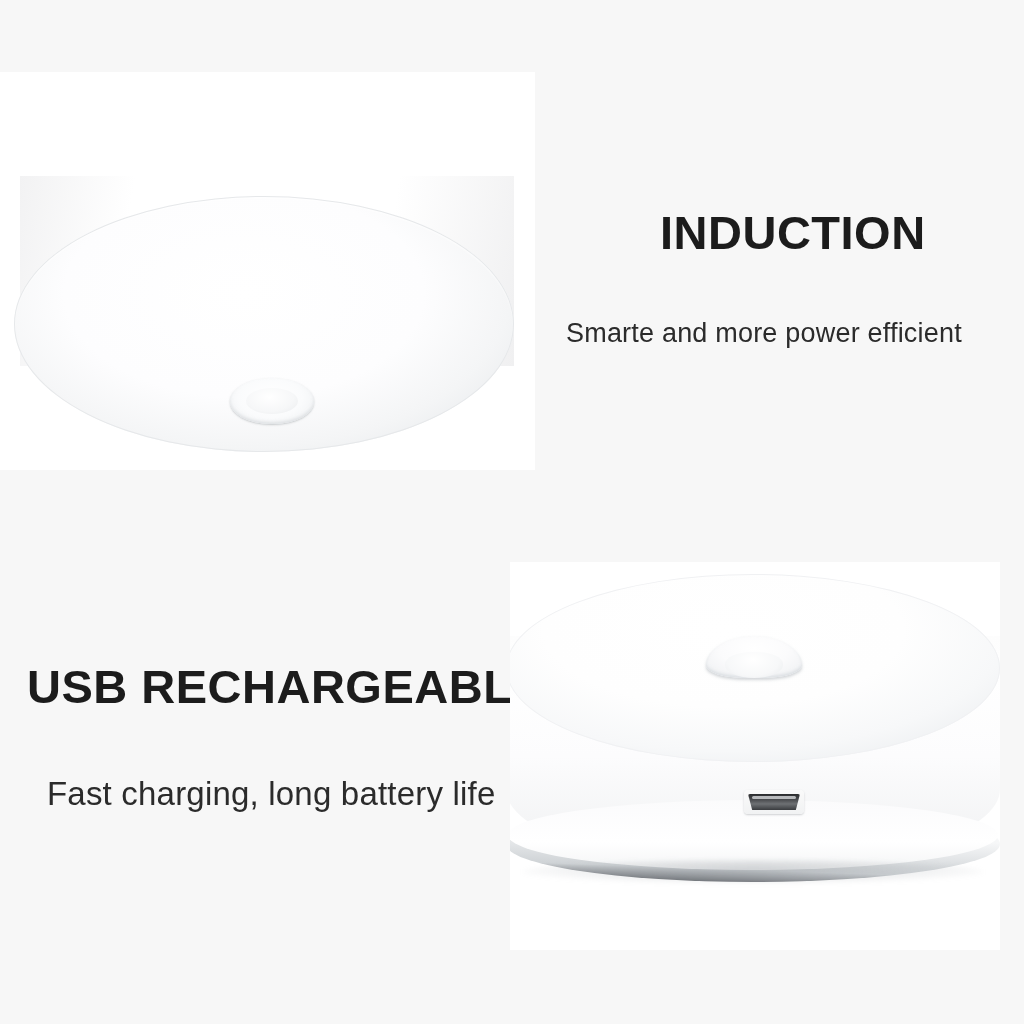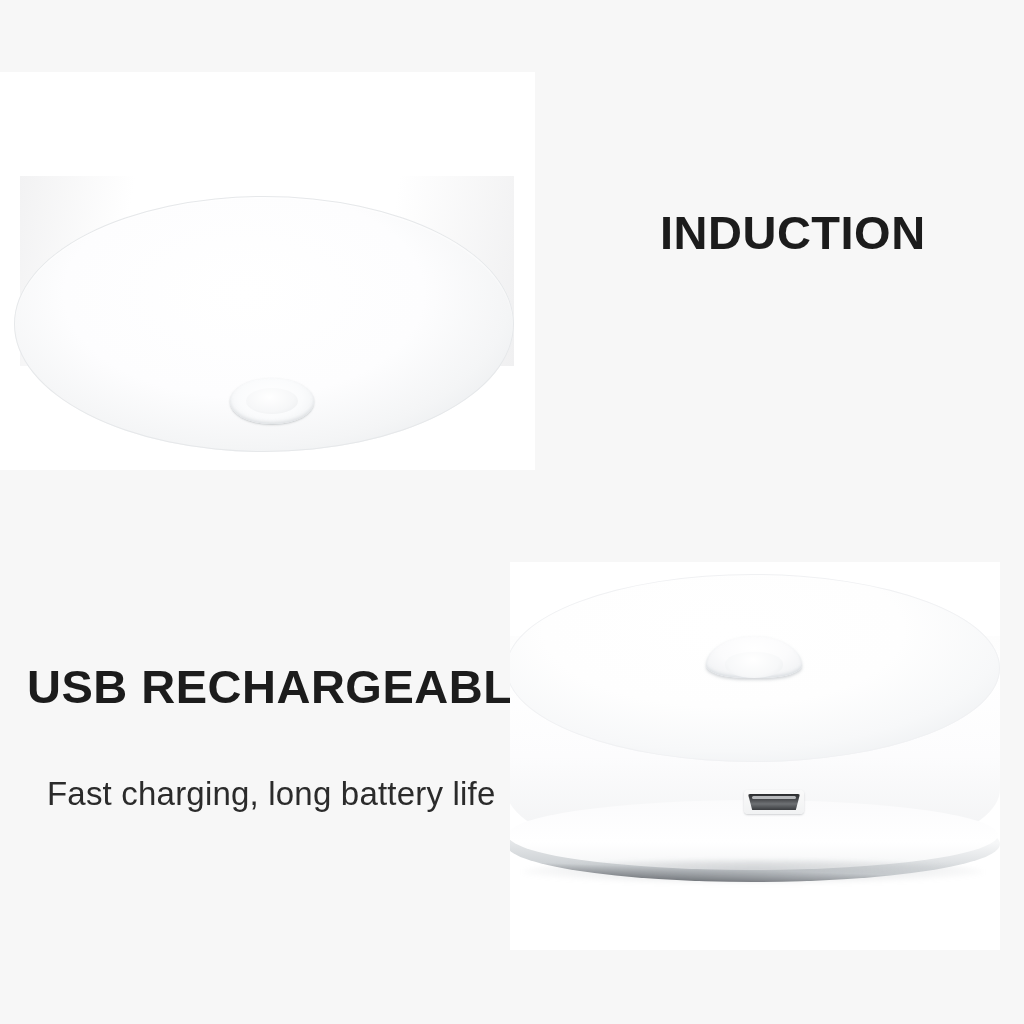--- a/index.html
+++ b/index.html
@@ -295,20 +295,21 @@
       <div class="puck-a-side"></div>
       <div class="puck-a-side-fill"></div>
       <div class="puck-a-face"></div>
       <div class="puck-a-face-edge"></div>
       <div class="puck-a-sensor"></div>
       <div class="puck-a-sensor-lens"></div>
     </div>
   </div>
 
   <div class="headline" id="induction-title">INDUCTION</div>
+  <div class="subline" id="induction-sub">Smarte  and more power efficient</div>
 
   <div class="headline" id="usb-title">USB RECHARGEABLE</div>
   <div class="subline" id="usb-sub">Fast charging, long battery life</div>
 
   <div class="photo-card" id="card-usb">
     <div class="puck-b-wrap">
       <div class="puck-b-bottom-rim"></div>
       <div class="puck-b-body"></div>
       <div class="puck-b-bottom-cover"></div>
       <div class="puck-b-contact-shadow"></div>

